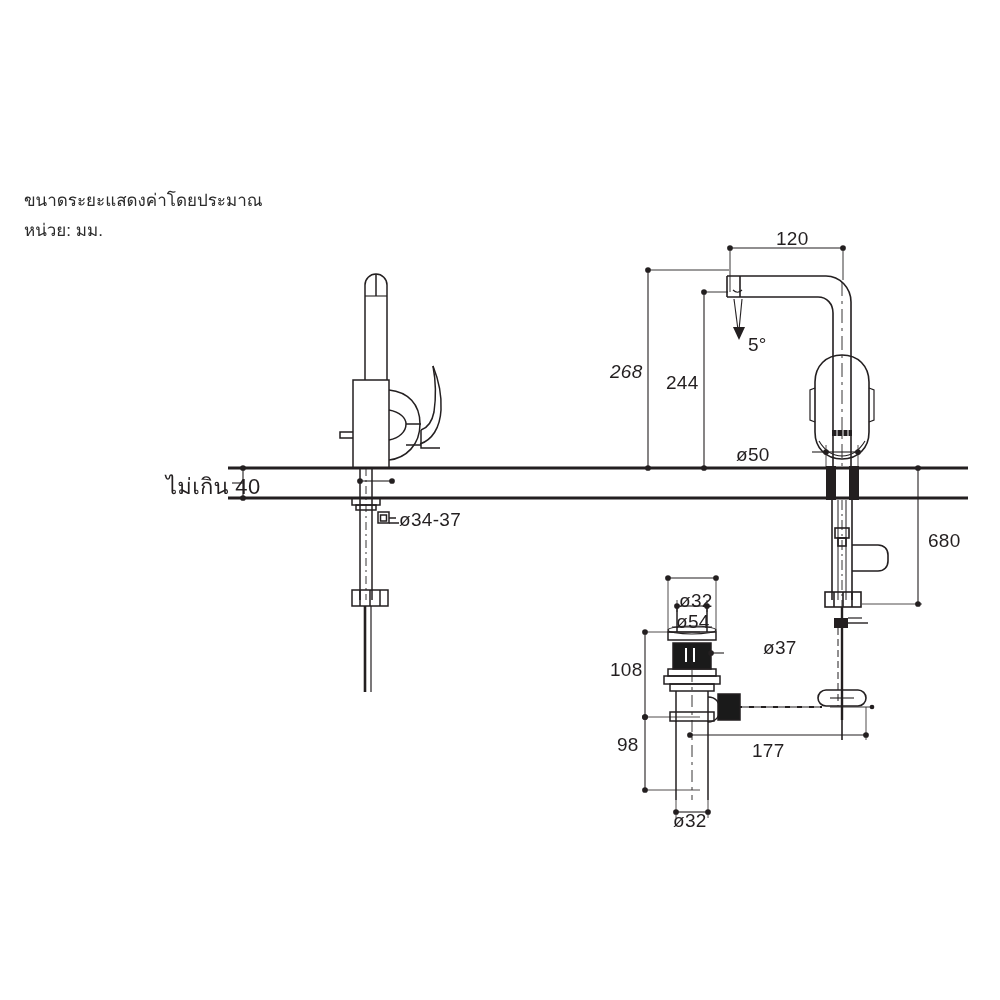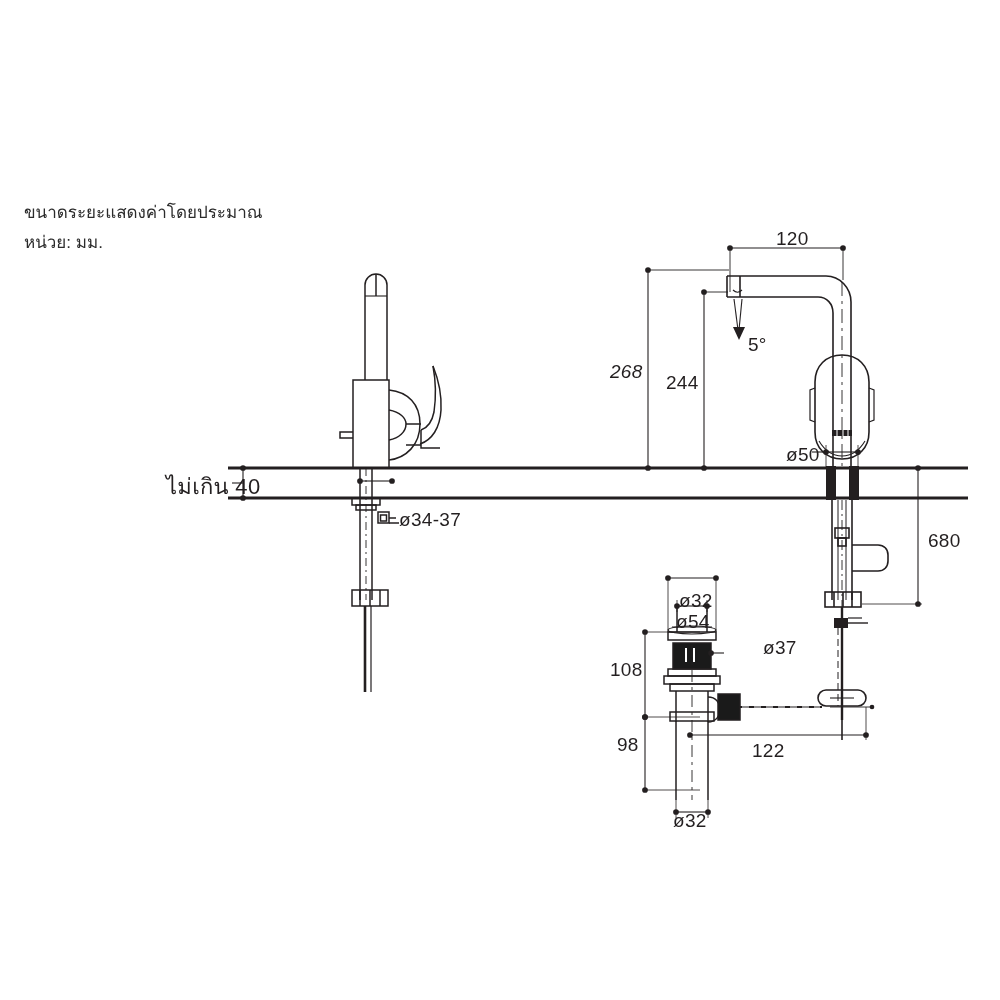--- a/index.html
+++ b/index.html
@@ -23,21 +23,21 @@
   #drawing {
     position: absolute;
     left: 0;
     top: 0;
     width: 1000px;
     height: 1000px;
   }
   .note-block {
     position: absolute;
     left: 24px;
-    top: 198px;
+    top: 186px;
     font-size: 17px;
     line-height: 30px;
     color: #2b2b2b;
     white-space: nowrap;
   }
   .note-line { display: block; }
   .dim-label {
     position: absolute;
     font-size: 19px;
     color: #231f20;
@@ -264,23 +264,23 @@
     <span class="note-line">หน่วย: มม.</span>
   </div>
 
   <div id="labels">
       <div class="dim-label small" style="left: 166px; top: 469px;">ไม่เกิน 40</div>
       <div class="dim-label" style="left: 399px; top: 477px; margin-top: 32px;">ø34-37</div>
       <div class="dim-label" style="left: 776px; top: 228px;">120</div>
       <div class="dim-label" style="left: 610px; top: 361px; font-style: italic;">268</div>
       <div class="dim-label" style="left: 666px; top: 372px;">244</div>
       <div class="dim-label" style="left: 748px; top: 334px;">5°</div>
-      <div class="dim-label" style="left: 786px; top: 444px;">ø50</div>
+      <div class="dim-label" style="left: 736px; top: 444px;">ø50</div>
       <div class="dim-label" style="left: 928px; top: 530px;">680</div>
       <div class="dim-label" style="left: 676px; top: 563px; margin-top: 48px;">ø54</div>
       <div class="dim-label" style="left: 679px; top: 590px;">ø32</div>
       <div class="dim-label" style="left: 763px; top: 637px; text-align: center;">ø37</div>
       <div class="dim-label" style="left: 610px; top: 659px;">108</div>
       <div class="dim-label" style="left: 617px; top: 734px;">98</div>
-      <div class="dim-label" style="left: 752px; top: 740px;">122</div>
+      <div class="dim-label" style="left: 752px; top: 740px;">177</div>
       <div class="dim-label" style="left: 673px; top: 810px;">ø32</div>
     </div>
 </div>
 
 </body></html>

